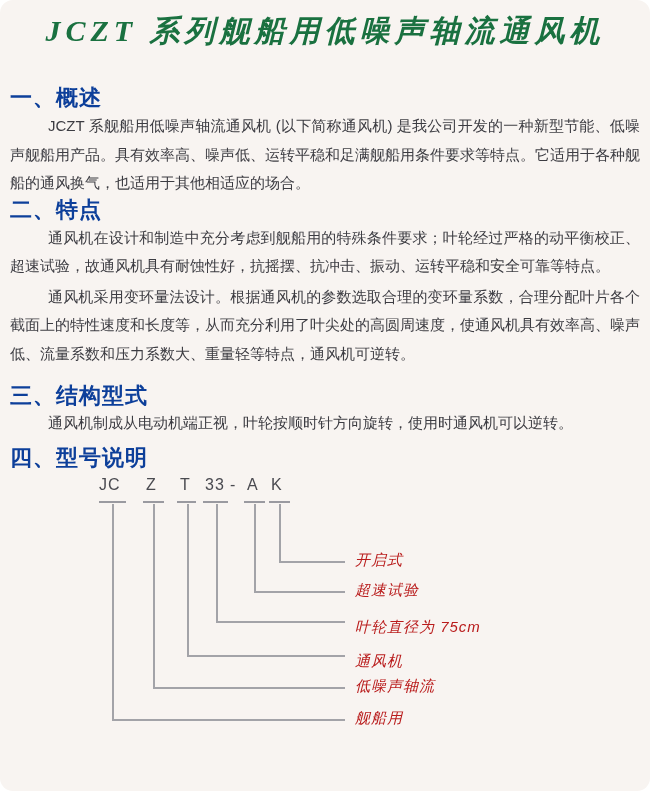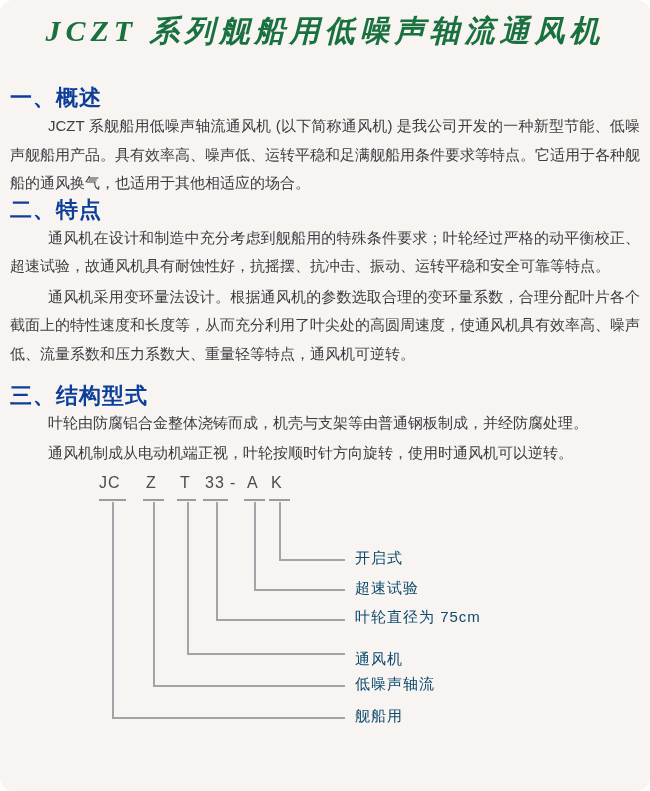--- a/index.html
+++ b/index.html
@@ -93,27 +93,28 @@
     background:#a3a3a8;
   }
   .h-k  { top:89px;  left:279px; width:66px; }
   .h-a  { top:119px; left:254px; width:91px; }
   .h-75 { top:149px; left:216px; width:129px; }
   .h-t  { top:183px; left:187px; width:158px; }
   .h-z  { top:215px; left:153px; width:192px; }
   .h-jc { top:247px; left:112px; width:233px; }
   .dlabel {
     position:absolute; left:355px;
-    font-size:15px; color:#0c4a6e;
+    font-size:15px; color:#b91c1c;
     letter-spacing:1px;
     white-space:nowrap;
+    font-style:italic;
   }
   .l-k  { top:79px; }
   .l-a  { top:109px; }
-  .l-75 { top:138px; }
+  .l-75 { top:146px; }
   .l-t  { top:180px; }
   .l-z  { top:205px; }
   .l-jc { top:237px; }
 </style>
 </head>
 <body>
 
 <div class="page">
 
   <div class="doc-title">JCZT 系列舰船用低噪声轴流通风机</div>
@@ -121,23 +122,23 @@
   <div class="content">
 
     <div class="sec-heading h1x">一、概述</div>
     <p class="para">JCZT 系舰船用低噪声轴流通风机 (以下简称通风机) 是我公司开发的一种新型节能、低噪声舰船用产品。具有效率高、噪声低、运转平稳和足满舰船用条件要求等特点。它适用于各种舰船的通风换气，也适用于其他相适应的场合。</p>
 
     <div class="sec-heading h2x">二、特点</div>
     <p class="para">通风机在设计和制造中充分考虑到舰船用的特殊条件要求；叶轮经过严格的动平衡校正、超速试验，故通风机具有耐蚀性好，抗摇摆、抗冲击、振动、运转平稳和安全可靠等特点。</p>
     <p class="para">通风机采用变环量法设计。根据通风机的参数选取合理的变环量系数，合理分配叶片各个截面上的特性速度和长度等，从而充分利用了叶尖处的高圆周速度，使通风机具有效率高、噪声低、流量系数和压力系数大、重量轻等特点，通风机可逆转。</p>
 
     <div class="sec-heading h3x">三、结构型式</div>
-    <p class="para para-wide">叶轮由防腐铝合金整体浇铸而成，机壳与支架等由普通钢板制成，并经防腐处理。</p>
     <p class="para para-wide">通风机制成从电动机端正视，叶轮按顺时针方向旋转，使用时通风机可以逆转。</p>
 
+    <div class="sec-heading h4x">四、型号说明</div>
   </div>
 
   <div class="diagram">
 
     <span class="code c-jc">JC</span>
     <span class="code c-z">Z</span>
     <span class="code c-t">T</span>
     <span class="code c-75">33</span>
     <span class="code c-dash">-</span>
     <span class="code c-a">A</span>

